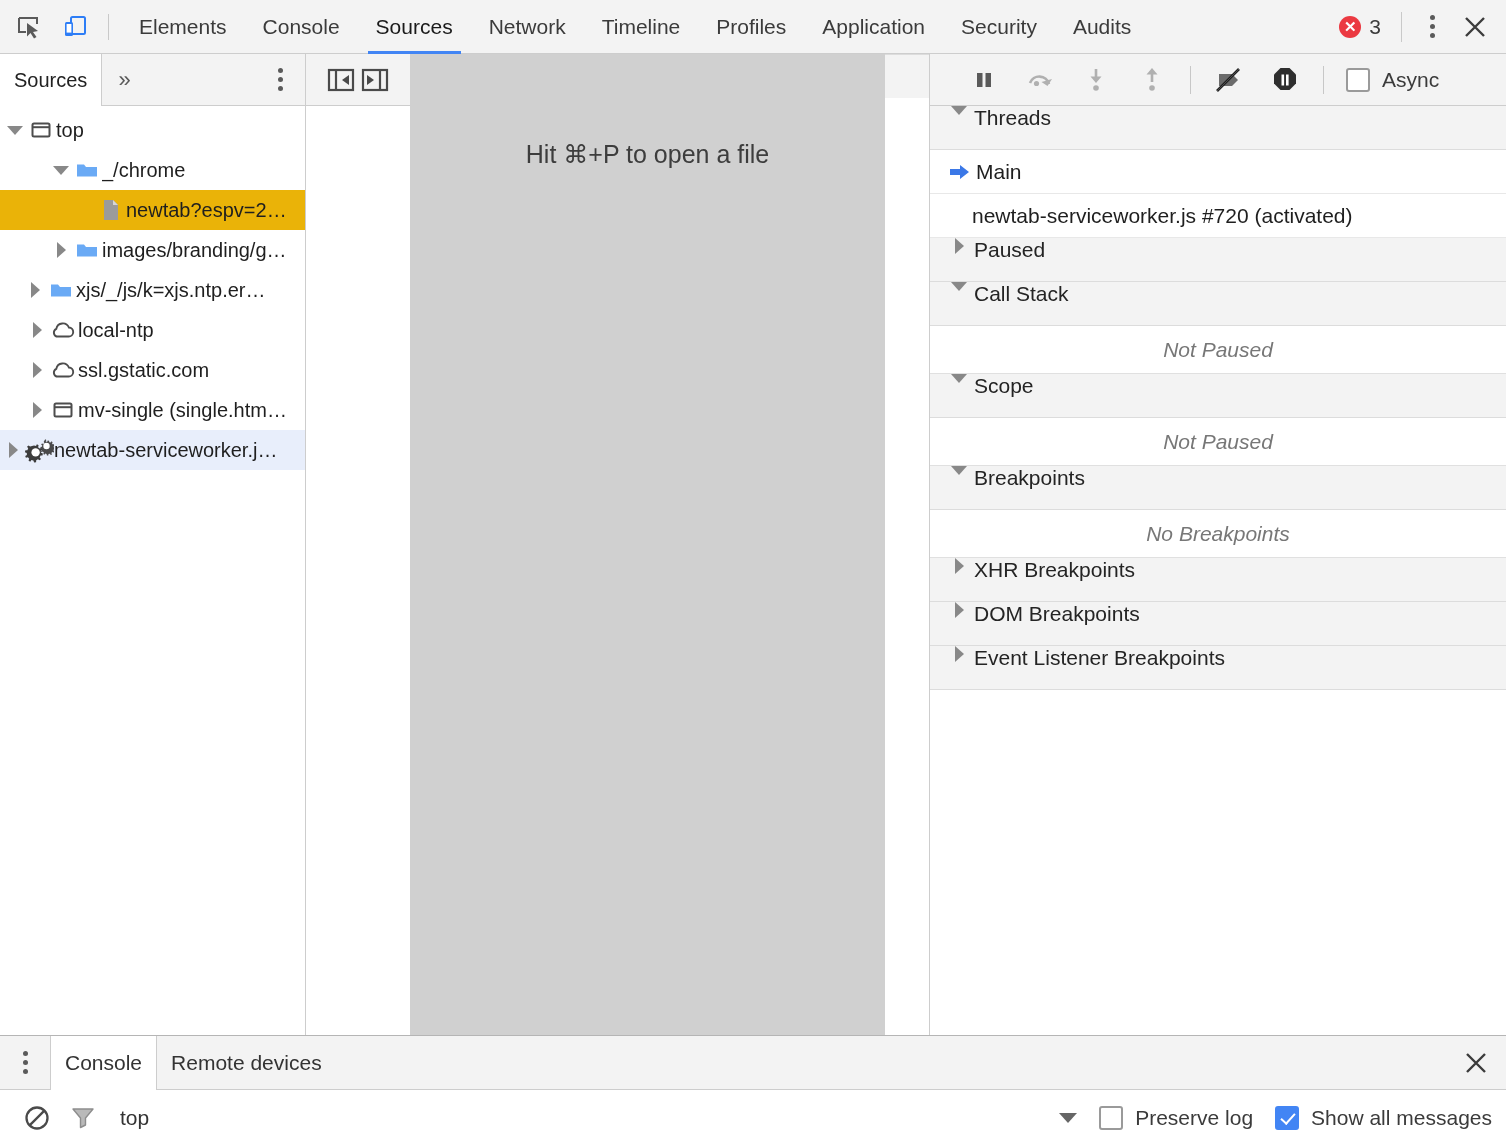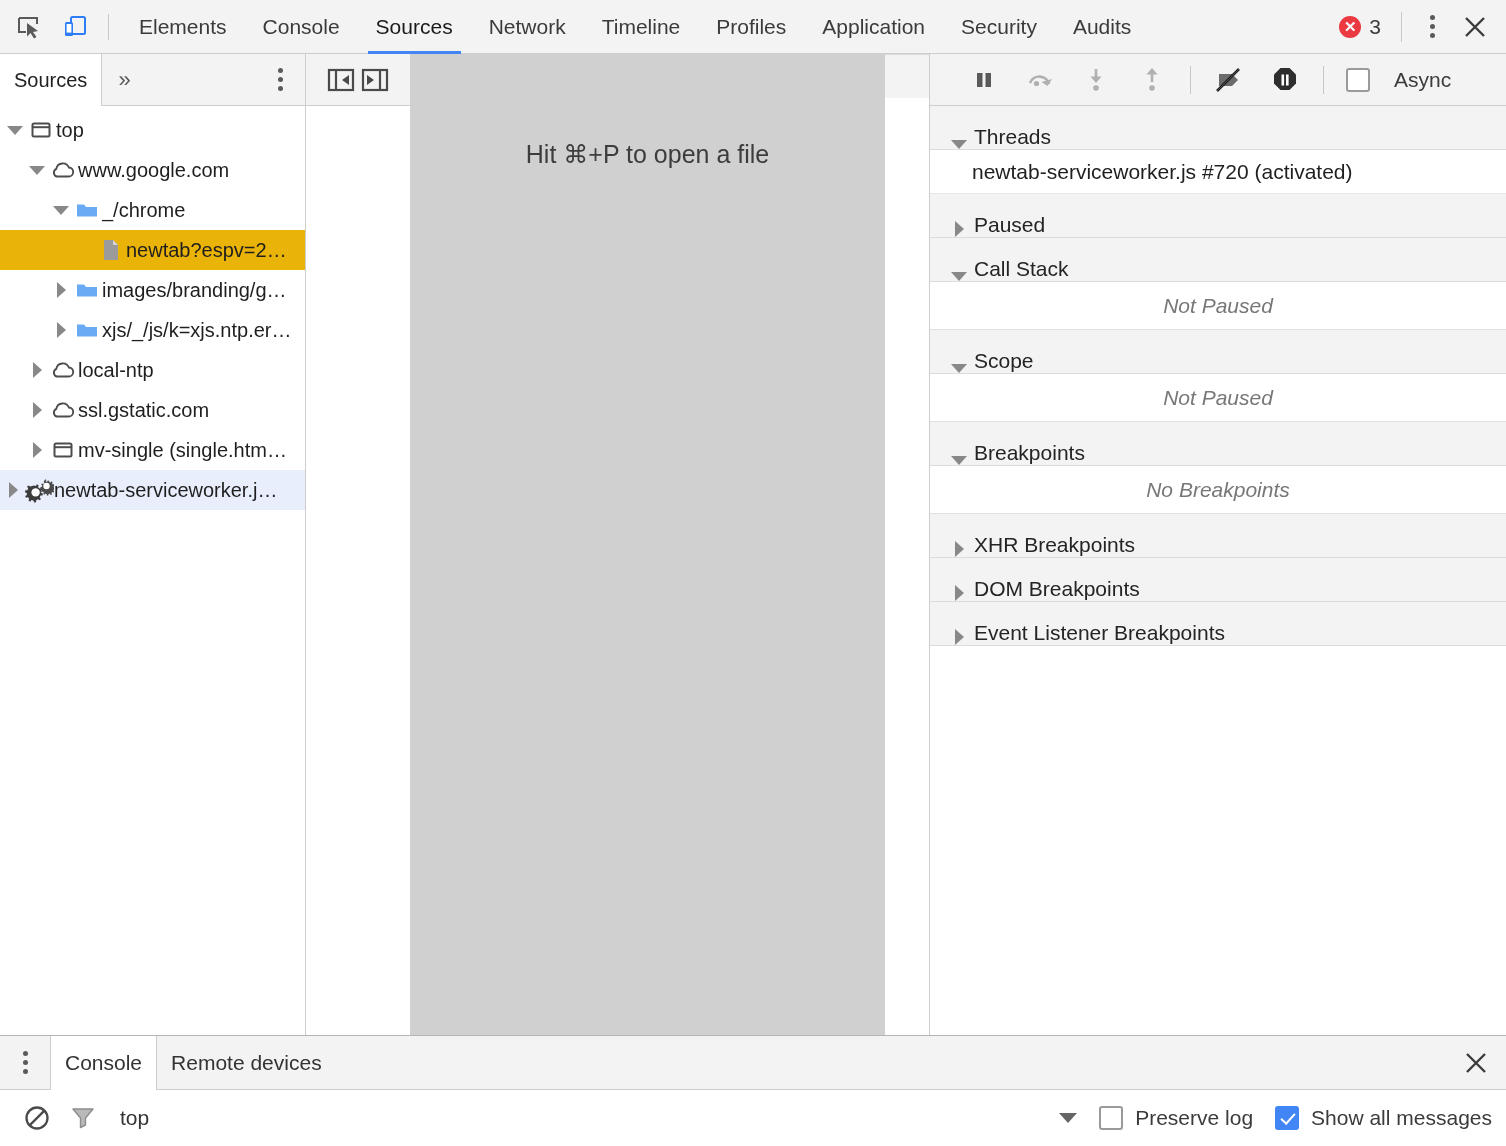--- a/index.html
+++ b/index.html
@@ -107,37 +107,37 @@
   .editor-status { height: 44px; flex: 0 0 44px; background: #f3f3f3; border-top: 1px solid #dcdcdc; }
 
   
   .debugger { width: 576px; flex: 0 0 576px; display: flex; flex-direction: column; background: #fff; min-height: 0; }
   .dbg-toolbar {
     height: 52px; flex: 0 0 52px; display: flex; align-items: center;
     background: #f3f3f3; border-bottom: 1px solid #cdcdcd; padding-left: 26px;
   }
   .dbg-btn { width: 56px; height: 44px; display: flex; align-items: center; justify-content: center; cursor: pointer; }
   .dbg-sep { width: 1px; height: 28px; background: #c7c7c7; margin: 0 10px; }
-  .async-wrap { display: flex; align-items: center; gap: 24px; margin-left: 12px; cursor: pointer; }
+  .async-wrap { display: flex; align-items: center; gap: 12px; margin-left: 12px; cursor: pointer; }
   .cb {
     width: 24px; height: 24px; border: 2px solid #9a9a9a; border-radius: 3px; background: #fff;
     display: inline-block; flex: 0 0 24px;
   }
   .cb.checked {
     background: #4285f4; border-color: #4285f4; position: relative;
   }
   .cb.checked::after {
     content: ""; position: absolute; left: 7px; top: 2px; width: 6px; height: 12px;
     border: solid #fff; border-width: 0 2.6px 2.6px 0; transform: rotate(42deg);
   }
   .async-label { font-size: 21px; color: #3b3b3b; }
 
   .dbg-sections { flex: 1 1 auto; overflow: hidden; }
   .sec-head {
-    display: flex; align-items: flex-end; height: 44px; padding-left: 14px;
+    display: flex; align-items: flex-start; height: 44px; padding-left: 14px;
     background: #f3f3f3; border-bottom: 1px solid #dcdcdc; cursor: pointer;
   }
   .sec-head .twisty { width: 30px; flex: 0 0 30px; }
   .sec-title { font-size: 21px; color: #242424; }
   .sec-body-row {
     display: flex; align-items: center; height: 44px; padding-left: 14px;
     background: #fff; border-bottom: 1px solid #e8e8e8; font-size: 21px; color: #1f1f1f;
   }
   .sec-empty {
     display: flex; align-items: center; justify-content: center; height: 48px;
@@ -271,31 +271,20 @@
             </span>
           <span class="t-icon">
             <svg width="22" height="22" viewBox="0 0 22 22">
                 <rect x="2.5" y="4.5" width="17" height="13" rx="1.5" fill="none" stroke="#4d4d4d" stroke-width="2"></rect>
                 <path d="M2.5 8.2h17" stroke="#4d4d4d" stroke-width="2"></path>
               </svg>
           </span>
           <span class="t-label">top</span>
         </div>
 
-        <div class="tree-row" style="padding-left:26px">
-          <span class="twisty">
-              <i class="tri-down"></i>
-            </span>
-          <span class="t-icon">
-            <svg width="26" height="22" viewBox="0 0 26 22">
-                <path d="M6.5 17.5h12a4.5 4.5 0 0 0 .4-9 6.6 6.6 0 0 0-12.6 1.3A4.2 4.2 0 0 0 6.5 17.5z" fill="none" stroke="#4d4d4d" stroke-width="1.9"></path>
-              </svg>
-          </span>
-          <span class="t-label">www.google.com</span>
-        </div>
 
         <div class="tree-row" style="padding-left:50px">
           <span class="twisty">
               <i class="tri-down"></i>
             </span>
           <span class="t-icon">
             <svg width="24" height="22" viewBox="0 0 24 22">
                 <path d="M2 5.5h7l2 2.4h11v9.6H2z" fill="#6aaaf5"></path>
               </svg>
           </span>
@@ -318,21 +307,21 @@
               <i class="tri-right"></i>
             </span>
           <span class="t-icon">
             <svg width="24" height="22" viewBox="0 0 24 22">
                 <path d="M2 5.5h7l2 2.4h11v9.6H2z" fill="#6aaaf5"></path>
               </svg>
           </span>
           <span class="t-label">images/branding/g…</span>
         </div>
 
-        <div class="tree-row" style="padding-left:50px">
+        <div class="tree-row" style="padding-left:24px">
           <span class="twisty">
               <i class="tri-right"></i>
             </span>
           <span class="t-icon">
             <svg width="24" height="22" viewBox="0 0 24 22">
                 <path d="M2 5.5h7l2 2.4h11v9.6H2z" fill="#6aaaf5"></path>
               </svg>
           </span>
           <span class="t-label">xjs/_/js/k=xjs.ntp.er…</span>
         </div>
@@ -471,20 +460,28 @@
       </div>
 
       <div class="dbg-sections">
 
         <div class="sec-head">
           <span class="twisty">
               <i class="tri-down"></i>
             </span>
           <span class="sec-title">Threads</span>
         </div>
+        <div class="sec-body-row">
+          <span class="thread-arrow">
+            <svg width="24" height="20" viewBox="0 0 24 20">
+                <path d="M2 7h10V3l9 7-9 7v-4H2z" fill="#3b78e7"></path>
+              </svg>
+          </span>
+          <span>Main</span>
+        </div>
         <div class="sec-body-row thread-sub">
           <span>newtab-serviceworker.js #720 (activated)</span>
         </div>
 
         <div class="sec-head">
           <span class="twisty">
               <i class="tri-right"></i>
             </span>
           <span class="sec-title">Paused</span>
         </div>

